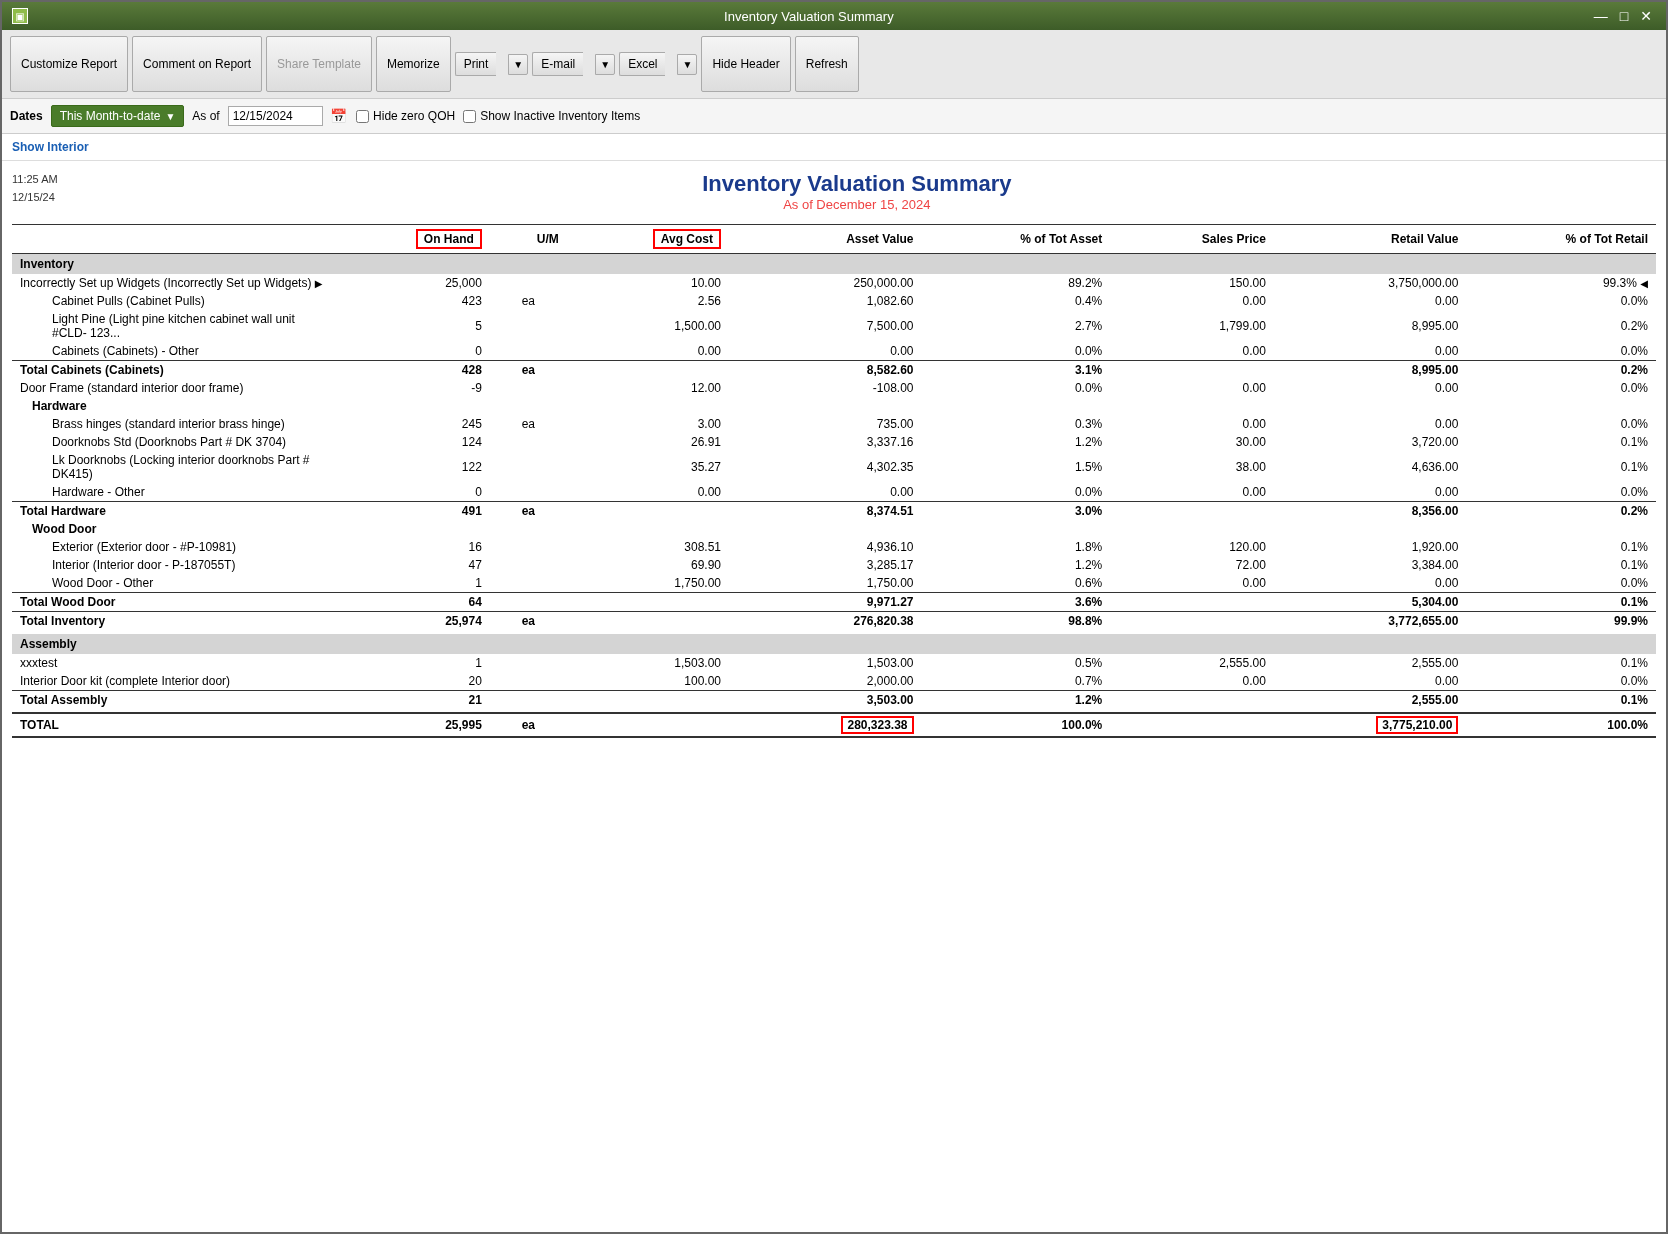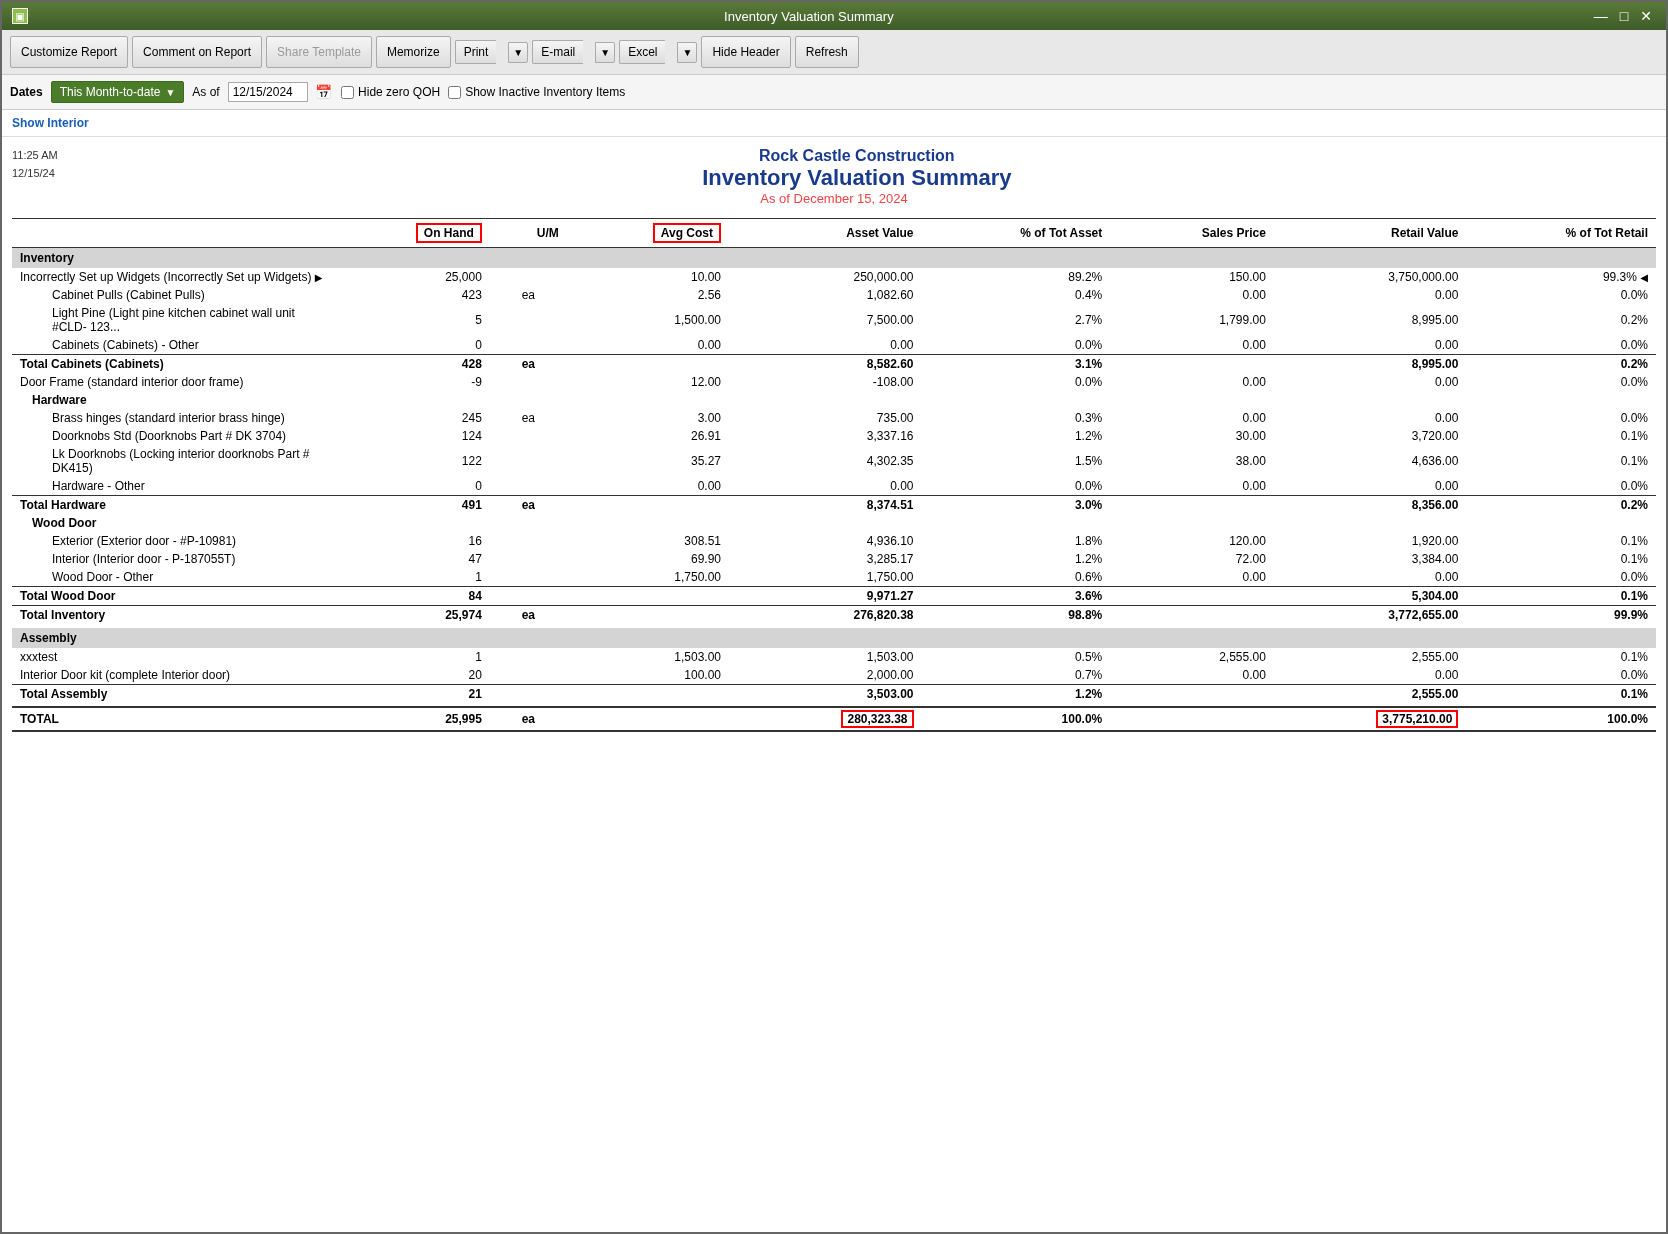--- a/index.html
+++ b/index.html
@@ -8,30 +8,30 @@
     .window { width: 1668px; min-height: 1234px; background: #fff; border: 2px solid #666; display: flex; flex-direction: column; }
 
     .title-bar { background: linear-gradient(to bottom, #5a7a3a, #3d5c28); color: white; padding: 5px 10px; display: flex; align-items: center; justify-content: space-between; height: 28px; }
     .title-bar-left { display: flex; align-items: center; gap: 6px; }
     .title-bar-icon { width: 16px; height: 16px; background: #8fbc4a; border: 1px solid #fff; display: flex; align-items: center; justify-content: center; font-size: 10px; color: white; }
     .title-text { font-size: 13px; font-weight: normal; flex: 1; text-align: center; }
     .window-controls { display: flex; gap: 4px; font-size: 12px; }
     .win-btn { background: none; border: none; color: white; cursor: pointer; padding: 0 4px; font-size: 14px; }
 
     .toolbar { background: #e8e8e8; border-bottom: 1px solid #ccc; padding: 6px 8px; display: flex; align-items: center; gap: 4px; }
-    .toolbar-btn { background: linear-gradient(to bottom, #f5f5f5, #ddd); border: 1px solid #aaa; padding: 8px 10px; font-size: 12px; cursor: pointer; border-radius: 2px; white-space: nowrap; }
+    .toolbar-btn { background: linear-gradient(to bottom, #f5f5f5, #ddd); border: 1px solid #aaa; padding: 20px 10px; font-size: 12px; cursor: pointer; border-radius: 2px; white-space: nowrap; }
     .toolbar-btn-split { display: flex; align-items: center; gap: 12px; }
     .toolbar-btn-split .main { background: linear-gradient(to bottom, #f5f5f5, #ddd); border: 1px solid #aaa; border-right: none; padding: 4px 8px; font-size: 12px; cursor: pointer; border-radius: 2px 0 0 2px; }
     .toolbar-btn-split .arrow { background: linear-gradient(to bottom, #f5f5f5, #ddd); border: 1px solid #aaa; padding: 4px 4px; font-size: 10px; cursor: pointer; border-radius: 0 2px 2px 0; }
 
     .filter-bar { background: #f5f5f5; border-bottom: 1px solid #ccc; padding: 6px 8px; display: flex; align-items: center; gap: 8px; }
     .filter-label { font-weight: bold; font-size: 12px; }
     .date-dropdown { background: #4a7c2a; color: white; border: 1px solid #3a6a1a; padding: 3px 8px; font-size: 12px; cursor: pointer; border-radius: 2px; display: flex; align-items: center; gap: 5px; }
     .date-dropdown .arrow { font-size: 10px; }
-    .filter-input { border: 1px solid #aaa; padding: 2px 4px; font-size: 12px; width: 80px; }
+    .filter-input { border: 1px solid #aaa; padding: 2px 4px; font-size: 12px; width: 95px; }
     .calendar-icon { font-size: 14px; cursor: pointer; }
     .checkbox-label { display: flex; align-items: center; gap: 4px; font-size: 12px; cursor: pointer; }
     .checkbox-label input { cursor: pointer; }
 
     .show-filters { padding: 6px 10px; background: #fff; border-bottom: 1px solid #ddd; }
     .show-filters a { color: #1a5fb4; font-size: 12px; text-decoration: none; font-weight: bold; }
 
     .report-area { flex: 1; padding: 10px; background: #fff; overflow: auto; }
 
     .report-header { text-align: center; margin-bottom: 8px; }
@@ -123,21 +123,20 @@
     <a href="#">Show Interior</a>
   </div>
 
   <div class="report-area">
     <div style="position: relative; margin-bottom: 12px;">
       <div class="report-meta">
         <div>11:25 AM</div>
         <div>12/15/24</div>
       </div>
       <div class="report-header">
-        <div class="company-name">Rock Castle Construction</div>
         <div class="report-title">Inventory Valuation Summary</div>
         <div class="report-date">As of December 15, 2024</div>
       </div>
     </div>
 
     <table class="report-table">
       <thead>
         <tr>
           <th class="left" style="width:320px;"></th>
           <th class="col-onhand">
@@ -313,21 +312,21 @@
             <td class="col-um center"></td>
             <td class="col-avgcost">1,750.00</td>
             <td class="col-assetval">1,750.00</td>
             <td class="col-pctasset">0.6%</td>
             <td class="col-salesprice">0.00</td>
             <td class="col-retailval">0.00</td>
             <td class="col-pctretail">0.0%</td>
           </tr>
           <tr style="font-weight: bold;">
             <td class="left" style="border-top: 1px solid rgb(51, 51, 51);">Total Wood Door</td>
-            <td class="col-onhand" style="border-top: 1px solid rgb(51, 51, 51);">84</td>
+            <td class="col-onhand" style="border-top: 1px solid rgb(51, 51, 51);">64</td>
             <td class="col-um center" style="border-top: 1px solid rgb(51, 51, 51);"></td>
             <td class="col-avgcost" style="border-top: 1px solid rgb(51, 51, 51);"></td>
             <td class="col-assetval" style="border-top: 1px solid rgb(51, 51, 51);">9,971.27</td>
             <td class="col-pctasset" style="border-top: 1px solid rgb(51, 51, 51);">3.6%</td>
             <td class="col-salesprice" style="border-top: 1px solid rgb(51, 51, 51);"></td>
             <td class="col-retailval" style="border-top: 1px solid rgb(51, 51, 51);">5,304.00</td>
             <td class="col-pctretail" style="border-top: 1px solid rgb(51, 51, 51);">0.1%</td>
           </tr>
           <tr style="font-weight: bold;">
             <td class="left" style="border-top: 1px solid rgb(51, 51, 51);">Total Inventory</td>

